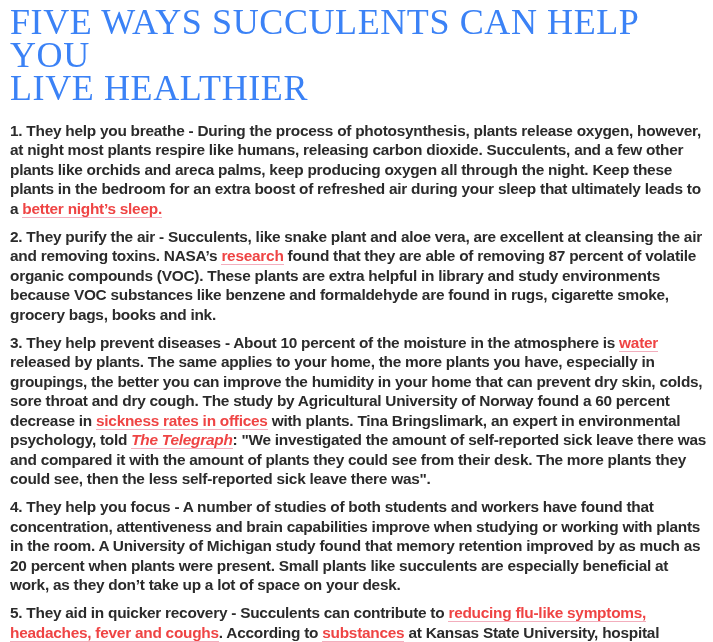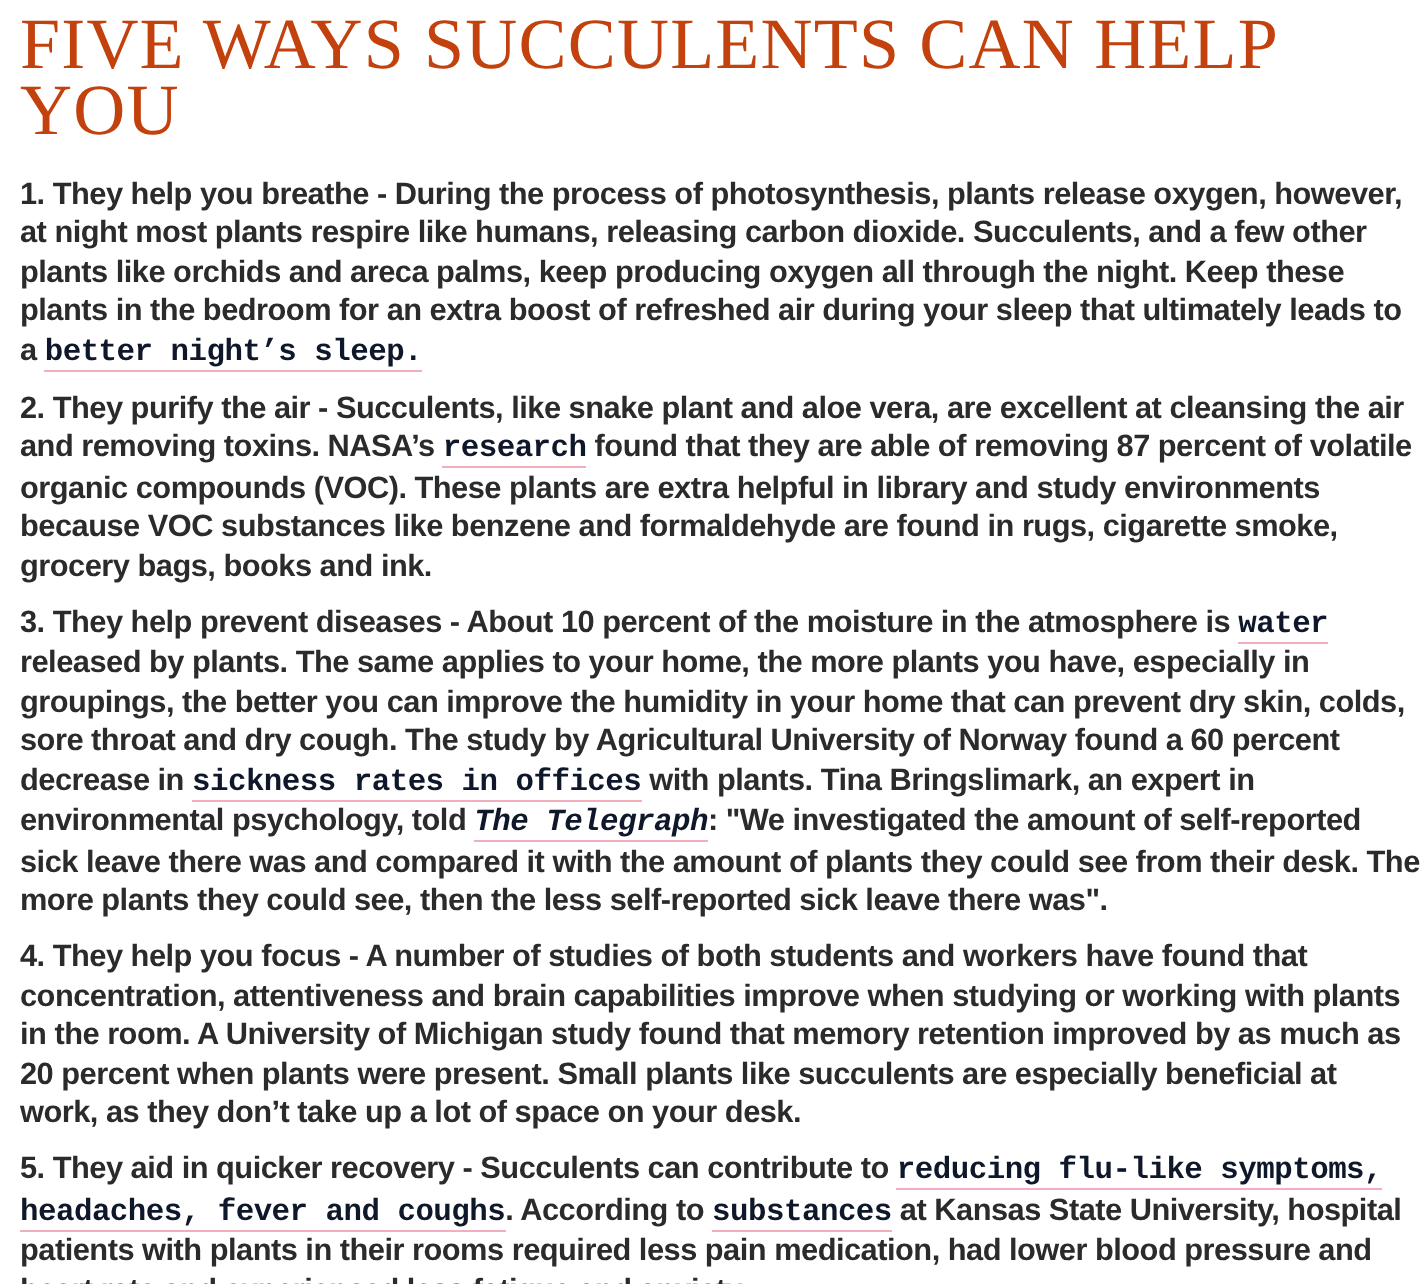--- a/index.html
+++ b/index.html
@@ -16,56 +16,56 @@
     box-sizing: border-box;
     width: 713px;
     padding: 6px 9px 0 10px;
   }
   .title {
     font-family: "Liberation Serif", serif;
     font-weight: 400;
     font-size: 36px;
     line-height: 33px;
     letter-spacing: 0.6px;
-    color: #c2410c;
+    color: #3b82f6;
     margin: 0 0 16px 0;
     text-transform: uppercase;
   }
   .title-line {
     display: block;
   }
   .article-body {
     width: 701px;
   }
   .para {
     font-family: "Liberation Sans", sans-serif;
     font-weight: 700;
     font-size: 15.4px;
     line-height: 19.4px;
     letter-spacing: -0.25px;
     color: #2b2b2b;
     margin: 0 0 9px 0;
   }
   a.link {
-    color: #0f172a;
+    color: #ef4444;
     text-decoration: none;
     border-bottom: 1.5px solid #f3aebd;
     cursor: pointer;
-    font-family: Liberation Mono, monospace;
   }
   a.link.italic {
     font-style: italic;
   }
 </style>
 </head>
 <body>
 
 <div class="page">
   <h1 class="title">
     <span class="title-line">FIVE WAYS SUCCULENTS CAN HELP YOU</span>
+    <span class="title-line">LIVE HEALTHIER</span>
   </h1>
   <div class="article-body">
       <p class="para">1. They help you breathe - During the process of photosynthesis, plants release oxygen, however, at night most plants respire like humans, releasing carbon dioxide. Succulents, and a few other plants like orchids and areca palms, keep producing oxygen all through the night. Keep these plants in the bedroom for an extra boost of refreshed air during your sleep that ultimately leads to a <a class="link">better night’s sleep.</a></p>
       <p class="para">2. They purify the air - Succulents, like snake plant and aloe vera, are excellent at cleansing the air and removing toxins. NASA’s <a class="link">research</a> found that they are able of removing 87 percent of volatile organic compounds (VOC). These plants are extra helpful in library and study environments because VOC substances like benzene and formaldehyde are found in rugs, cigarette smoke, grocery bags, books and ink.</p>
       <p class="para">3. They help prevent diseases - About 10 percent of the moisture in the atmosphere is <a class="link">water</a> released by plants. The same applies to your home, the more plants you have, especially in groupings, the better you can improve the humidity in your home that can prevent dry skin, colds, sore throat and dry cough. The study by Agricultural University of Norway found a 60 percent decrease in <a class="link">sickness rates in offices</a> with plants. Tina Bringslimark, an expert in environmental psychology, told <a class="link italic">The Telegraph</a>: "We investigated the amount of self-reported sick leave there was and compared it with the amount of plants they could see from their desk. The more plants they could see, then the less self-reported sick leave there was".</p>
       <p class="para">4. They help you focus - A number of studies of both students and workers have found that concentration, attentiveness and brain capabilities improve when studying or working with plants in the room. A University of Michigan study found that memory retention improved by as much as 20 percent when plants were present. Small plants like succulents are especially beneficial at work, as they don’t take up a lot of space on your desk.</p>
       <p class="para">5. They aid in quicker recovery - Succulents can contribute to <a class="link">reducing flu-like symptoms, headaches, fever and coughs</a>. According to <a class="link">substances</a> at Kansas State University, hospital patients with plants in their rooms required less pain medication, had lower blood pressure and heart rate and experienced less fatigue and anxiety.</p>
     </div>
 </div>
 

